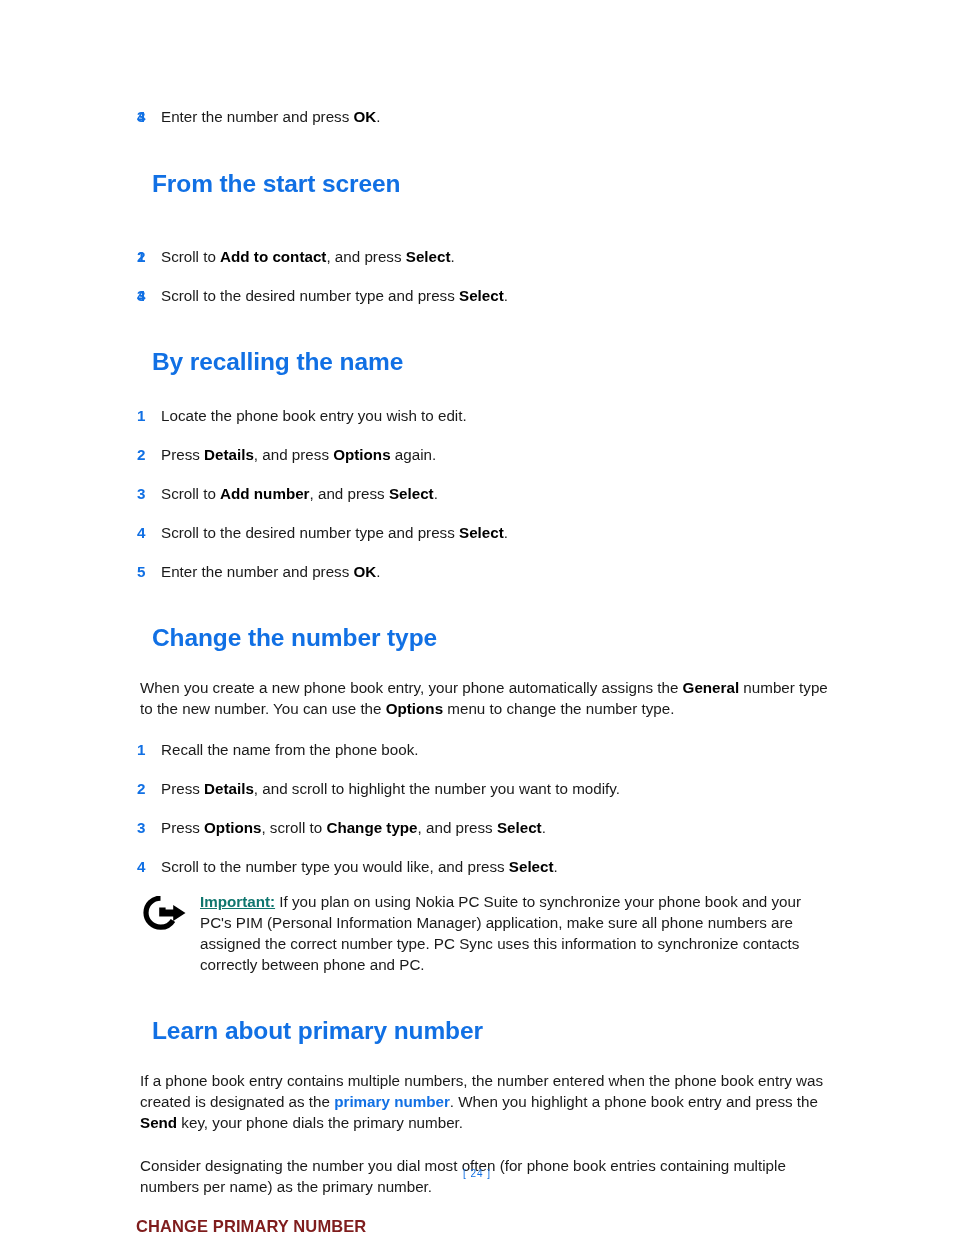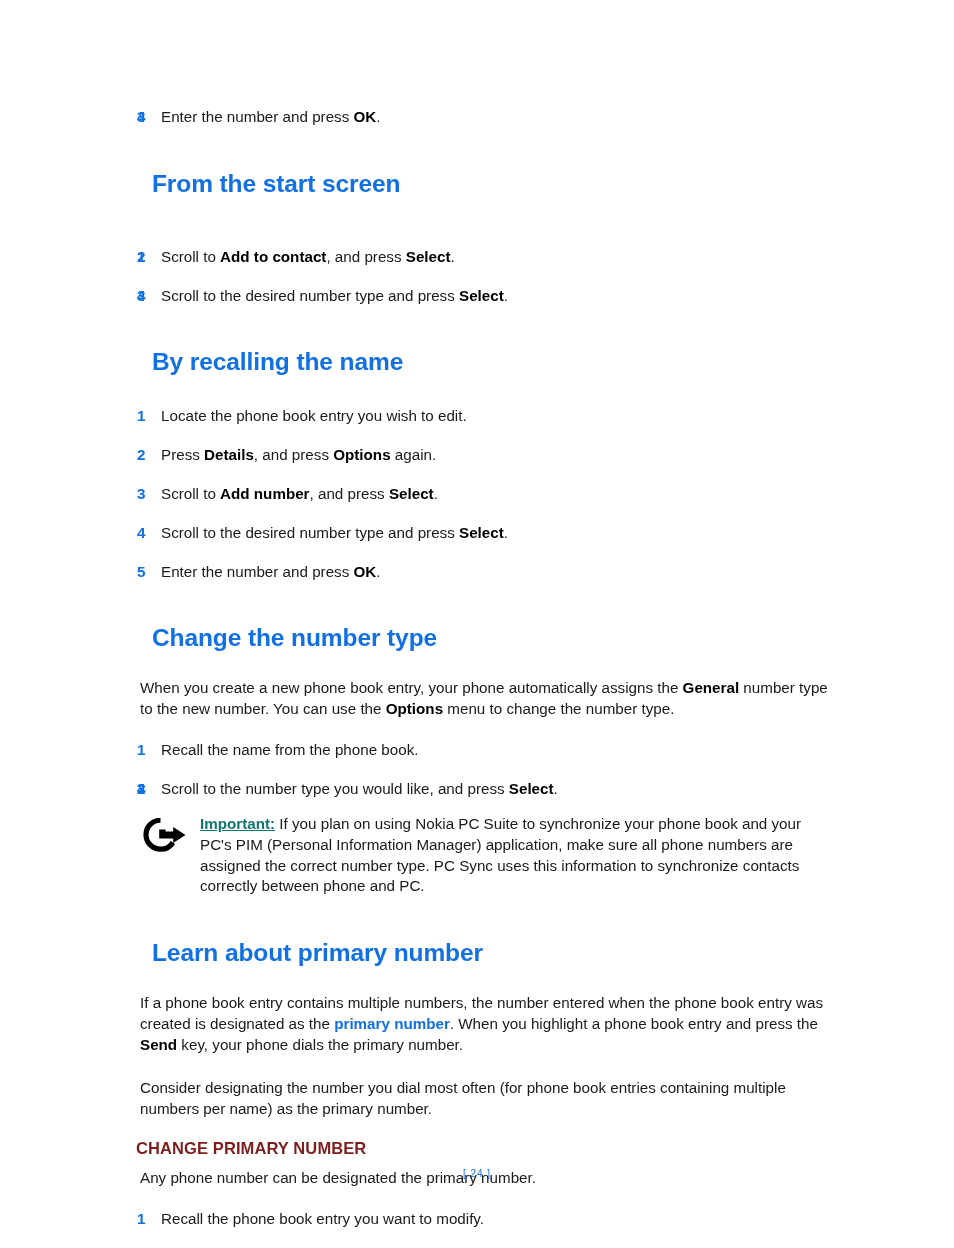--- a/index.html
+++ b/index.html
@@ -156,22 +156,22 @@
     </ol>
 
   <div class="gap-big"></div>
 
   <h2 class="section">Change the number type</h2>
   <div class="gap-head-to-body"></div>
   <p class="body"><span>When you create a new phone book entry, your phone automatically assigns the </span><b>General</b><span> number type to the new number. You can use the </span><b>Options</b><span> menu to change the number type.</span></p>
   <div class="gap-body-to-list"></div>
   <ol class="steps">
       <li class="step"><span class="num">1</span><span><span>Recall the name from the phone book.</span></span></li>
-      <li class="step"><span class="num">2</span></li>
-      <li class="step"><span class="num">3</span></li>
+      <li class="step"><span class="num">2</span><span><span>Press </span><b>Details</b><span>, and scroll to highlight the number you want to modify.</span></span></li>
+      <li class="step"><span class="num">3</span><span><span>Press </span><b>Options</b><span>, scroll to </span><b>Change type</b><span>, and press </span><b>Select</b><span>.</span></span></li>
       <li class="step"><span class="num">4</span><span><span>Scroll to the number type you would like, and press </span><b>Select</b><span>.</span></span></li>
     </ol>
 
   <div class="gap-para"></div>
 
   <div class="note">
     <span class="note-icon">
       <svg width="48" height="34" viewBox="0 0 48 34" xmlns="http://www.w3.org/2000/svg">
         <path d="M20.5 2.2 A14.5 14.5 0 1 0 20.5 31.2 A14.5 14.5 0 0 0 33 24.5" fill="none" stroke="#000000" stroke-width="5.2" stroke-linecap="butt"></path>
         <path d="M19.2 11.6 L25.6 11.6 L25.6 13.6 L33.2 13.6 L33.2 9.0 L45.5 17.0 L33.2 25.0 L33.2 20.4 L19.2 20.4 Z" fill="#000000"></path>

